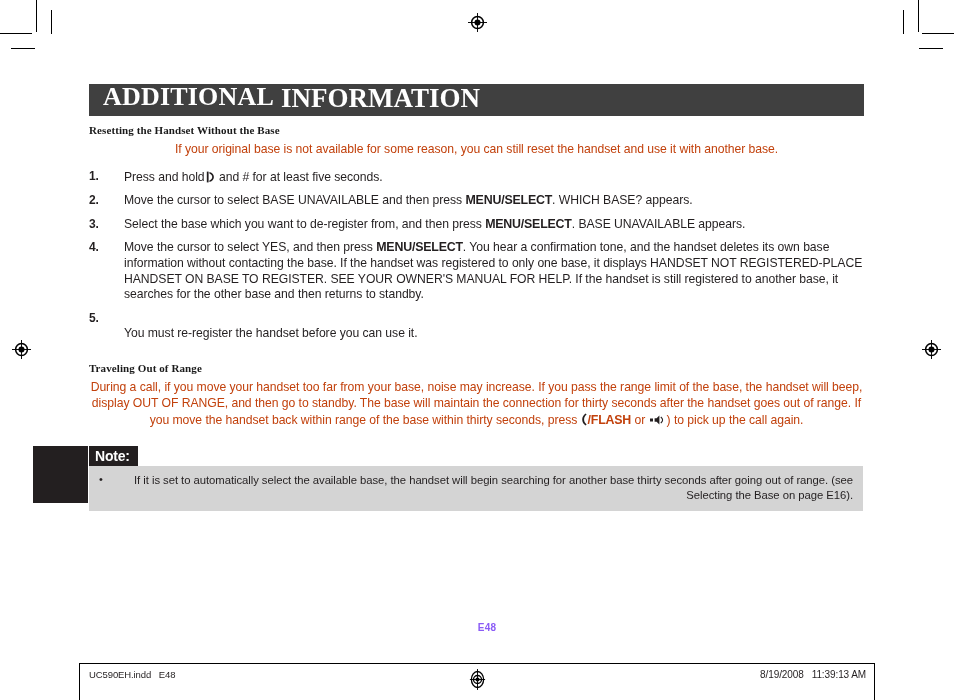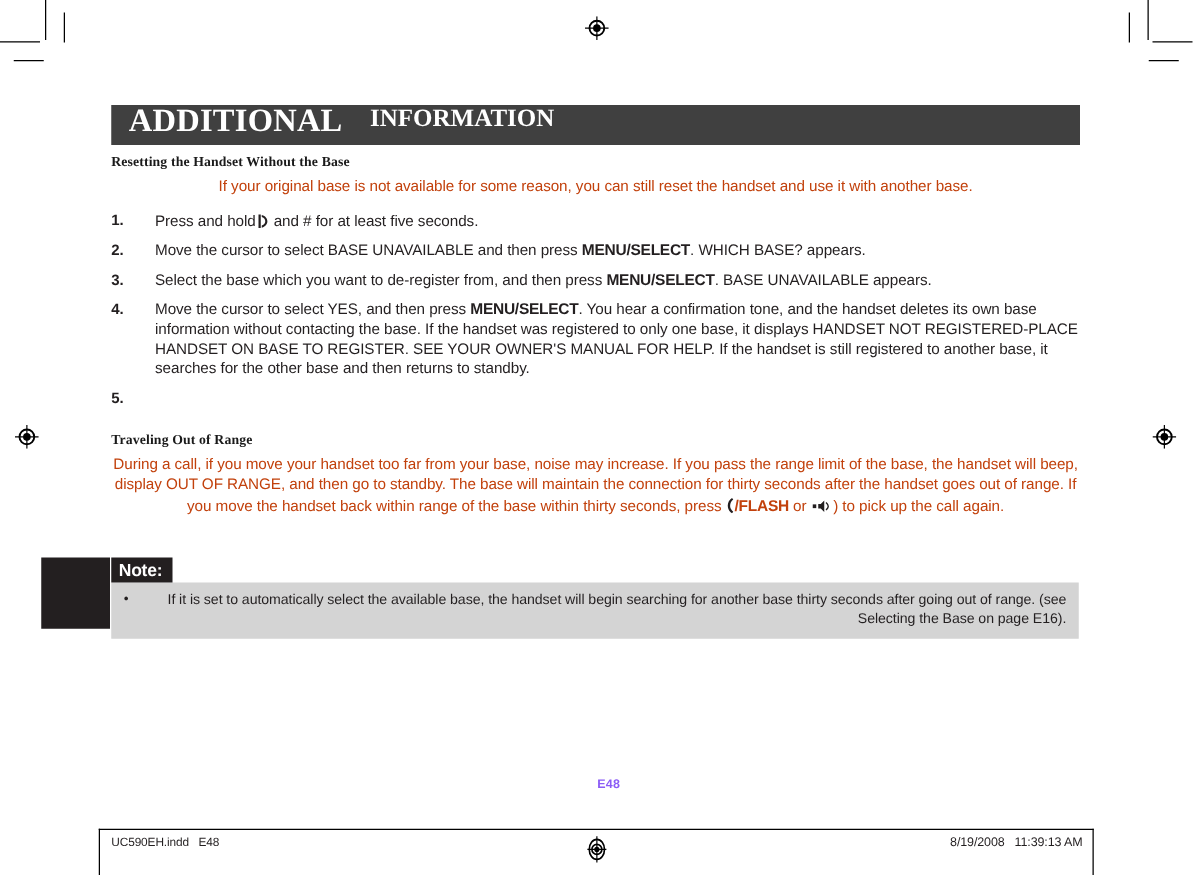--- a/index.html
+++ b/index.html
@@ -61,23 +61,23 @@
   .banner-main {
     font-family: "Liberation Serif", serif;
     font-weight: bold;
     font-size: 26px;
     letter-spacing: 0.2px;
     line-height: 1;
   }
   .banner-sub {
     font-family: "Liberation Serif", serif;
     font-weight: bold;
-    font-size: 20px;
+    font-size: 27px;
     line-height: 1;
-    margin-left: 22px;
+    margin-left: 7px;
     position: relative;
     top: 1px;
   }
 
   
   .content {
     position: absolute;
     left: 89px;
     top: 124px;
     width: 775px;
@@ -330,21 +330,21 @@
 
       <li>
         <span class="step-num">3.</span><span>Select the base which you want to de-register from, and then press </span><span class="kb">MENU/SELECT</span><span>. BASE UNAVAILABLE appears.</span>
       </li>
 
       <li>
         <span class="step-num">4.</span><span>Move the cursor to select YES, and then press </span><span class="kb">MENU/SELECT</span><span>. You hear a confirmation tone, and the handset deletes its own base information without contacting the base. If the handset was registered to only one base, it displays HANDSET NOT REGISTERED-PLACE HANDSET ON BASE TO REGISTER. SEE YOUR OWNER'S MANUAL FOR HELP. If the handset is still registered to another base, it searches for the other base and then returns to standby.</span>
       </li>
 
       <li>
-        <span class="step-num">5.</span><br>
+        <span class="step-num">5.</span><br><span>You must re-register the handset before you can use it.</span>
       </li>
 
     </ol>
 
     <div class="sec2">
       <h2 class="sec-title">Traveling Out of Range</h2>
       <p class="body-text"><span>During a call, if you move your handset too far from your base, noise may increase. If you pass the range limit of the base, the handset will beep, display OUT OF RANGE, and then go to standby. The base will maintain the connection for thirty seconds after the handset goes out of range. If you move the handset back within range of the base within thirty seconds, press </span><svg class="flash-icon" viewBox="0 0 7 13">
             <path d="M4.6 0.4 C2.4 1.9 1.2 4.0 1.2 6.5 C1.2 9.0 2.4 11.1 4.6 12.6 L5.6 11.4 C4.0 10.1 3.1 8.4 3.1 6.5 C3.1 4.6 4.0 2.9 5.6 1.6 Z" fill="#231f20"></path>
           </svg><span class="kb">/FLASH</span><span> or </span><svg class="speaker-icon" viewBox="0 0 16 12">
             <rect x="0" y="4.5" width="3" height="3" fill="#231f20"></rect>

